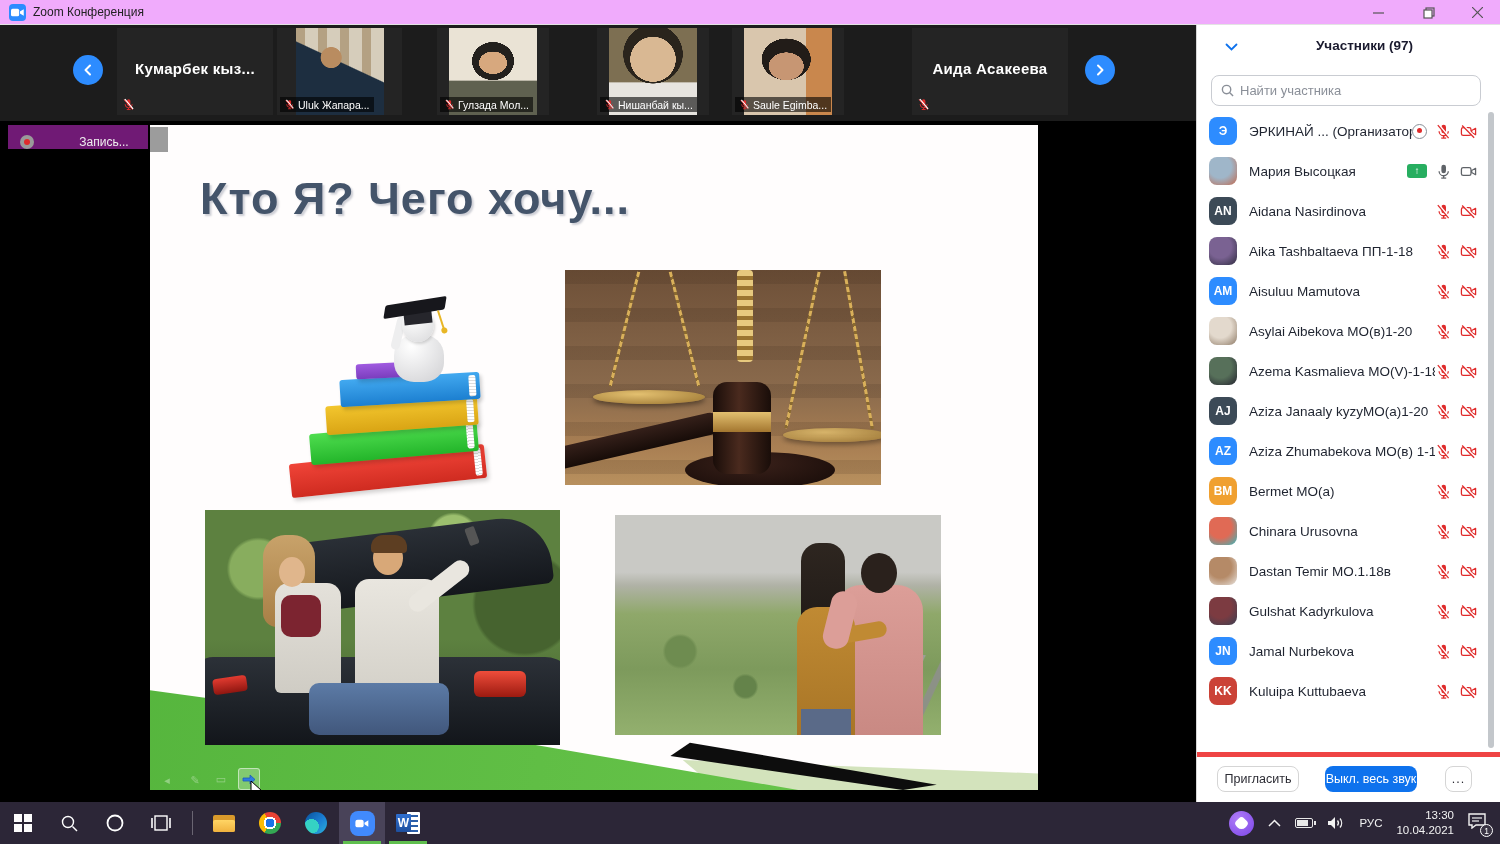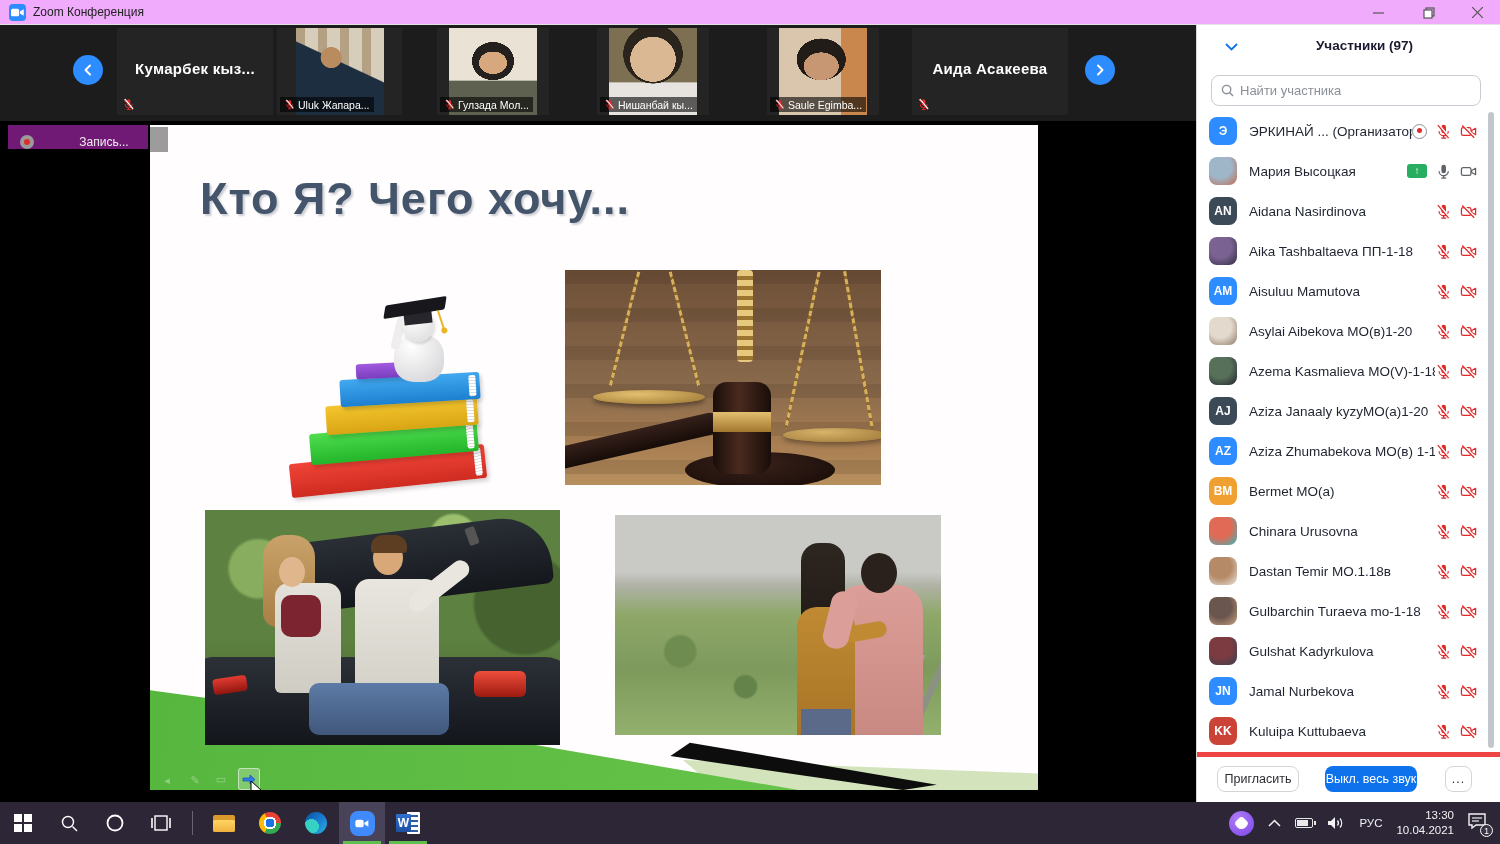--- a/index.html
+++ b/index.html
@@ -286,21 +286,21 @@
     <rect x="9" y="2.5" width="6.5" height="12" rx="3.2" fill="#E02B2B"></rect>
     <path d="M5.8 11.5a6.5 6.5 0 0 0 13 0" stroke="#E02B2B" stroke-width="1.8"></path>
     <line x1="12.2" y1="18.3" x2="12.2" y2="21" stroke="#E02B2B" stroke-width="1.8"></line>
     <line x1="8.8" y1="21.3" x2="15.8" y2="21.3" stroke="#E02B2B" stroke-width="1.8"></line>
                 <path d="M5 2.2L20.2 20.5" stroke="#fff" stroke-width="3"></path>
                 <path d="M4 3L19.2 21.3" stroke="#E02B2B" stroke-width="1.8"></path>
               </svg>
               <span>Нишанбай кы...</span>
             </div>
           </div>
-          <div class="tile" style="left: 767px; width: 112px;">
+          <div class="tile" style="left: 732px; width: 112px;">
             <div class="tile-video vid v-saule"></div>
       <div class="tile-label">
               <svg class="ic" width="11" height="11" viewBox="0 0 24 24" fill="none">
     <rect x="9" y="2.5" width="6.5" height="12" rx="3.2" fill="#E02B2B"></rect>
     <path d="M5.8 11.5a6.5 6.5 0 0 0 13 0" stroke="#E02B2B" stroke-width="1.8"></path>
     <line x1="12.2" y1="18.3" x2="12.2" y2="21" stroke="#E02B2B" stroke-width="1.8"></line>
     <line x1="8.8" y1="21.3" x2="15.8" y2="21.3" stroke="#E02B2B" stroke-width="1.8"></line>
                 <path d="M5 2.2L20.2 20.5" stroke="#fff" stroke-width="3"></path>
                 <path d="M4 3L19.2 21.3" stroke="#E02B2B" stroke-width="1.8"></path>
               </svg>
@@ -665,40 +665,20 @@
             </svg>
             <svg class="ic" width="17" height="17" viewBox="0 0 24 24" fill="none">
     <rect x="2" y="6.5" width="13.5" height="11" rx="2.5" stroke="#E02B2B" stroke-width="1.8"></rect>
     <path d="M16.5 10.5l5.5-3v9l-5.5-3z" stroke="#E02B2B" stroke-width="1.8" stroke-linejoin="round"></path>
               <path d="M4 2.8L21 20" stroke="#fff" stroke-width="3"></path>
               <path d="M3 3.6L20 20.8" stroke="#E02B2B" stroke-width="1.8"></path>
             </svg>
           </span>
         </li>
         <li class="prow">
-          <span class="avatar" style="background-image: radial-gradient(circle at 40% 35%, rgb(107, 86, 79) 0px, rgb(107, 86, 79) 45%, rgb(201, 162, 126) 100%);"></span>
-          <span class="pname">Gulbarchin Turaeva mo-1-18</span>
-          <span class="picons">
-            <svg class="ic" width="17" height="17" viewBox="0 0 24 24" fill="none">
-    <rect x="9" y="2.5" width="6.5" height="12" rx="3.2" fill="#E02B2B"></rect>
-    <path d="M5.8 11.5a6.5 6.5 0 0 0 13 0" stroke="#E02B2B" stroke-width="1.8"></path>
-    <line x1="12.2" y1="18.3" x2="12.2" y2="21" stroke="#E02B2B" stroke-width="1.8"></line>
-    <line x1="8.8" y1="21.3" x2="15.8" y2="21.3" stroke="#E02B2B" stroke-width="1.8"></line>
-              <path d="M5 2.2L20.2 20.5" stroke="#fff" stroke-width="3"></path>
-              <path d="M4 3L19.2 21.3" stroke="#E02B2B" stroke-width="1.8"></path>
-            </svg>
-            <svg class="ic" width="17" height="17" viewBox="0 0 24 24" fill="none">
-    <rect x="2" y="6.5" width="13.5" height="11" rx="2.5" stroke="#E02B2B" stroke-width="1.8"></rect>
-    <path d="M16.5 10.5l5.5-3v9l-5.5-3z" stroke="#E02B2B" stroke-width="1.8" stroke-linejoin="round"></path>
-              <path d="M4 2.8L21 20" stroke="#fff" stroke-width="3"></path>
-              <path d="M3 3.6L20 20.8" stroke="#E02B2B" stroke-width="1.8"></path>
-            </svg>
-          </span>
-        </li>
-        <li class="prow">
           <span class="avatar" style="background-image: radial-gradient(circle at 40% 35%, rgb(124, 59, 65) 0px, rgb(124, 59, 65) 45%, rgb(58, 63, 82) 100%);"></span>
           <span class="pname">Gulshat Kadyrkulova</span>
           <span class="picons">
             <svg class="ic" width="17" height="17" viewBox="0 0 24 24" fill="none">
     <rect x="9" y="2.5" width="6.5" height="12" rx="3.2" fill="#E02B2B"></rect>
     <path d="M5.8 11.5a6.5 6.5 0 0 0 13 0" stroke="#E02B2B" stroke-width="1.8"></path>
     <line x1="12.2" y1="18.3" x2="12.2" y2="21" stroke="#E02B2B" stroke-width="1.8"></line>
     <line x1="8.8" y1="21.3" x2="15.8" y2="21.3" stroke="#E02B2B" stroke-width="1.8"></line>
               <path d="M5 2.2L20.2 20.5" stroke="#fff" stroke-width="3"></path>
               <path d="M4 3L19.2 21.3" stroke="#E02B2B" stroke-width="1.8"></path>

